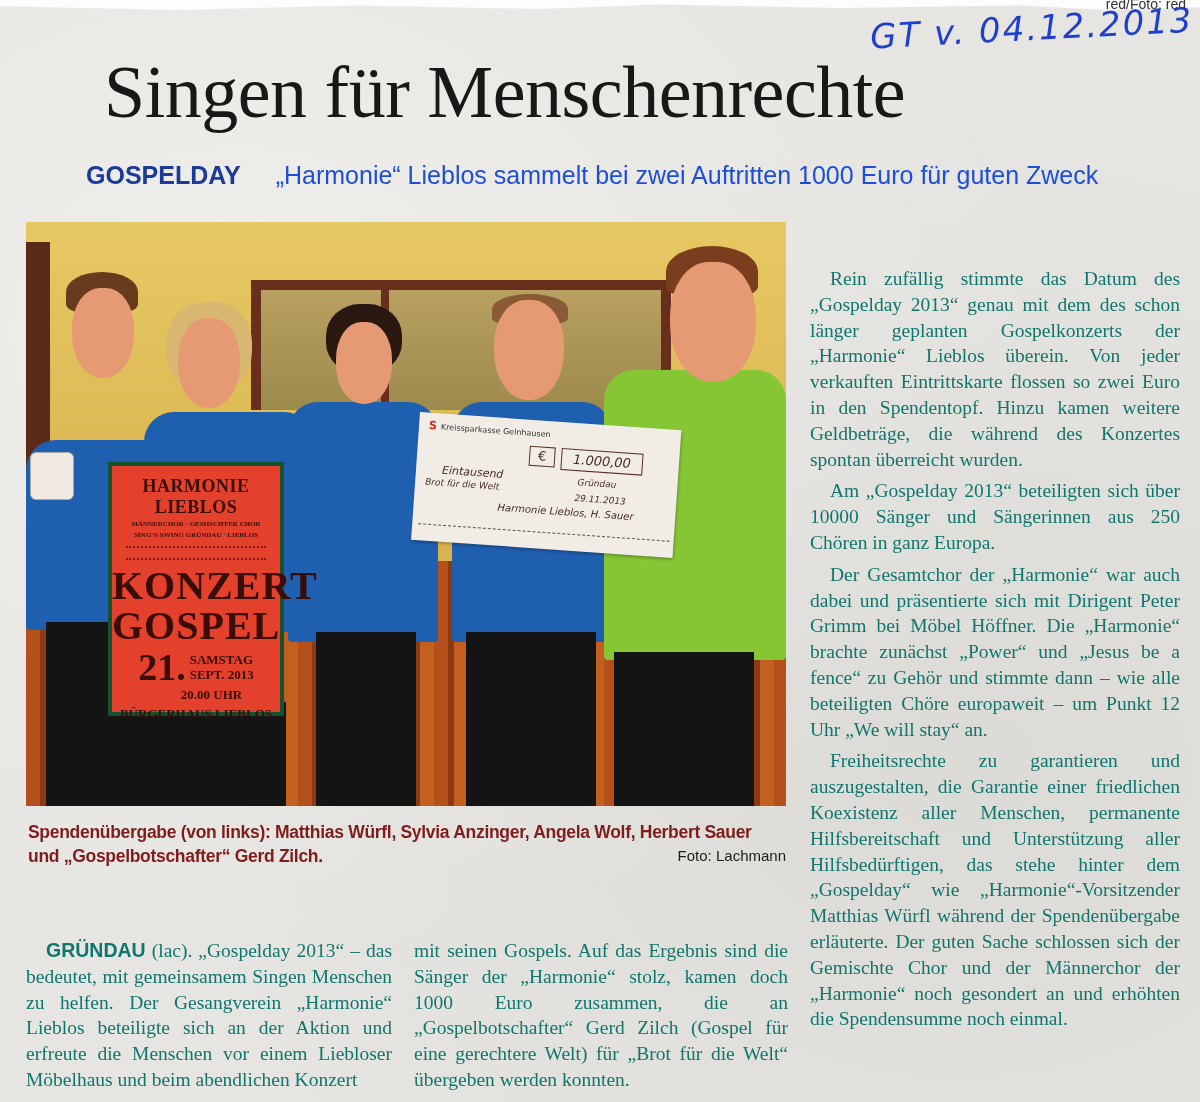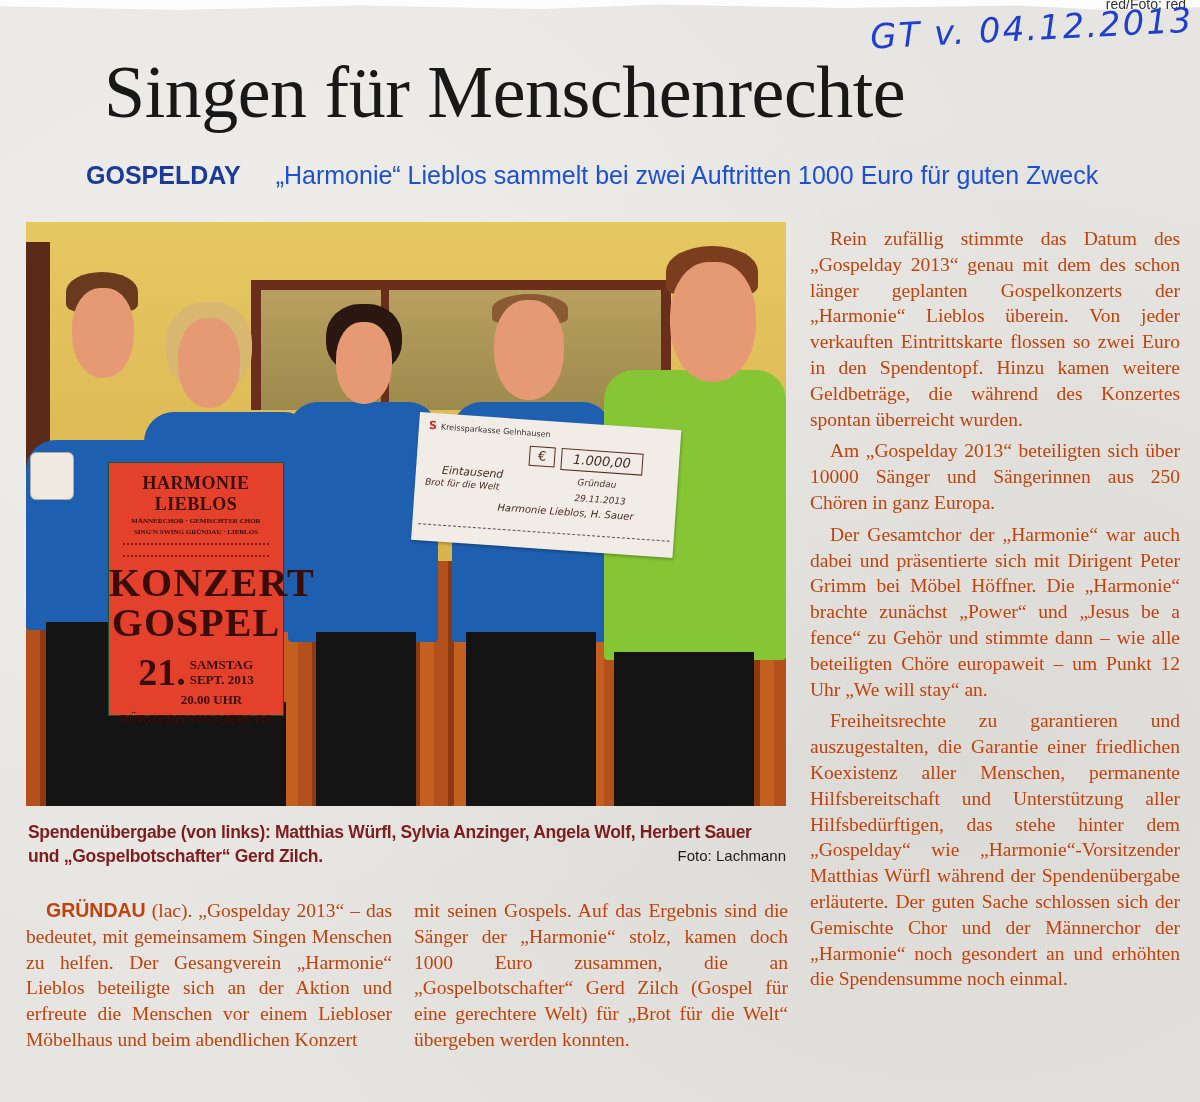--- a/index.html
+++ b/index.html
@@ -55,28 +55,28 @@
   .person { position:absolute; }
   .head { position:absolute; border-radius: 45% 45% 48% 48%; background: #e59a74; }
   .hair { position:absolute; border-radius: 50% 50% 20% 20%; }
   .torso { position:absolute; border-radius: 30px 30px 4px 4px; }
   .legs { position:absolute; background:#141414; }
   .blue { background: #1f5fb0; }
   .green { background: #86c634; }
 
   .poster {
     position:absolute; left:82px; top:240px; width:176px; height:254px;
-    background:#e4412c; border:1px solid #14532d;
+    background:#e4412c; border:4px solid #14532d;
     color:#3a0c06; text-align:center; font-family:"Liberation Serif", serif; font-weight:bold;
   }
   .poster .p1 { font-size:18px; margin-top:10px; letter-spacing:0.5px; }
   .poster .p2 { font-size:7px; margin-top:2px; line-height:9px; }
   .poster .orn { height:14px; margin:6px 14px; border-top:2px dotted #8a1a10; border-bottom:2px dotted #8a1a10; }
   .poster .p3 { font-size:40px; line-height:40px; letter-spacing:1px; }
-  .poster .p4 { display:flex; justify-content:center; align-items:center; gap:4px; margin-top:10px; }
+  .poster .p4 { display:flex; justify-content:center; align-items:center; gap:4px; margin-top:2px; }
   .poster .day { font-size:38px; line-height:38px; }
   .poster .dates { font-size:13px; line-height:15px; text-align:left; }
   .poster .p5 { font-size:13px; margin-top:1px;padding-left:31px; }
   .poster .p6 { font-size:13px; margin-top:3px; }
 
   .can { position:absolute; left:4px; top:230px; width:44px; height:48px; background:#efe9df; border-radius:6px; border:1px solid #aaa; }
 
   .check {
     position:absolute; left:394px; top:190px; width:262px; height:128px;
     background:#f1ede6; transform: rotate(4deg); transform-origin: left top;
@@ -99,21 +99,21 @@
     font-family:"Liberation Sans", sans-serif; font-size:17.5px; line-height:24px;
     font-weight:bold; color:#7f1d1d; letter-spacing:-0.3px;
   }
   .photo-credit {
     position:absolute; right:414px; top:847px;
     font-family:"Liberation Sans", sans-serif; font-size:15px; color:#1d1d1b;
   }
 
   .col {
     position:absolute; font-family:"Liberation Serif", serif; font-size:19.5px;
-    line-height:25.8px; text-align:justify; color:#c2410c; hyphens: manual;
+    line-height:25.8px; text-align:justify; color:#0f766e; hyphens: manual; margin-top: 40px;
   }
   .col p { text-indent: 20px; }
   .col p + p { margin-top: 6px; }
   .col-left { left:26px; top:898px; width:366px; }
   .col-mid { left:414px; top:898px; width:374px; }
   .col-right { left:810px; top:226px; width:370px; }
   .col-left .dateline { font-family:"Liberation Sans", sans-serif; font-weight:bold; }
 </style>
 </head>
 <body>

